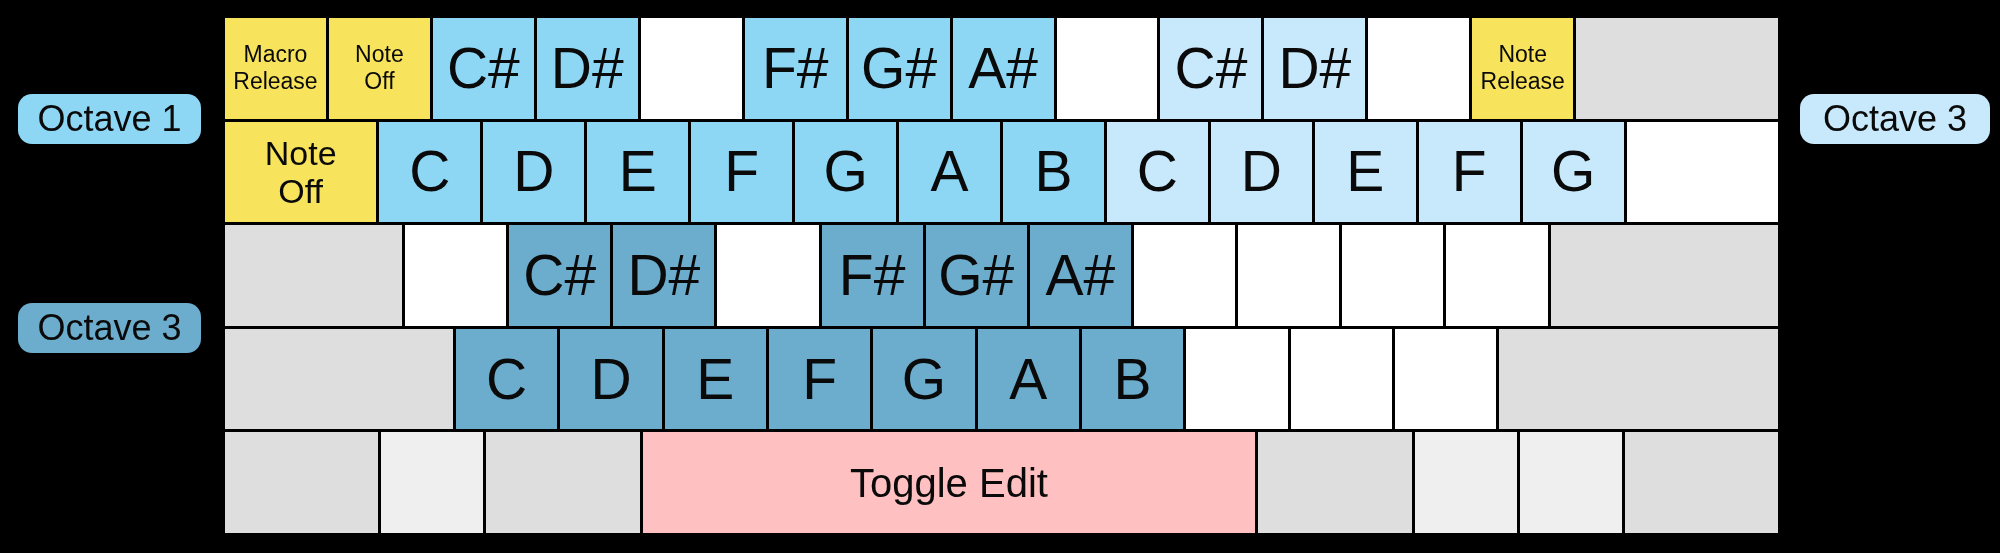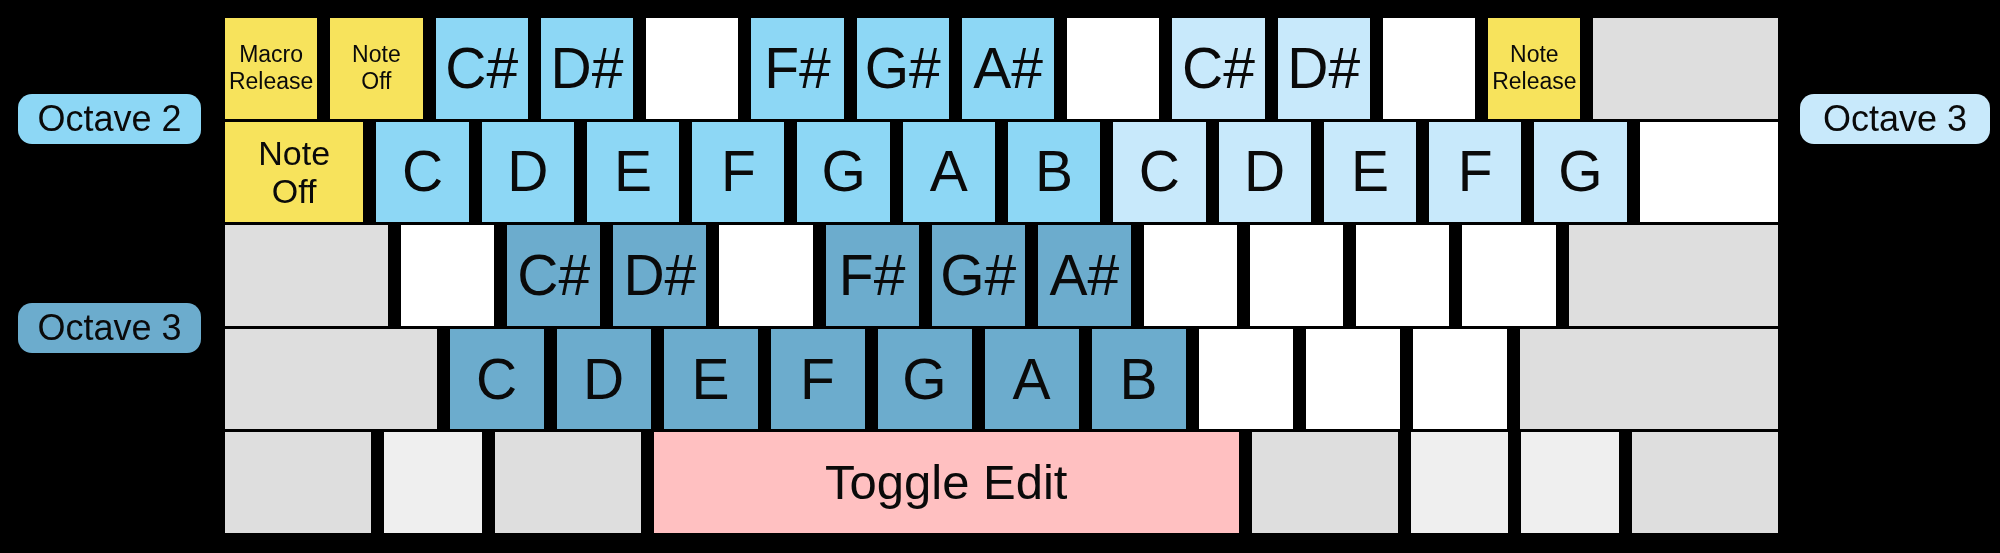--- a/index.html
+++ b/index.html
@@ -5,47 +5,47 @@
   :root{
     --background:#000000; --octave1:#6CACCD; --octave2:#8DD7F5; --octave3:#C8E9FB;
     --yellow:#F7E35C; --pink:#FFC0C1; --gray:#DEDEDE; --lightgray:#EFEFEF; --white:#FFFFFF;
   }
   *{box-sizing:border-box;margin:0;padding:0}
   html,body{width:2000px;height:553px;overflow:hidden}
   body{background:var(--background);font-family:"Liberation Sans",sans-serif;color:#0a0a0a;position:relative}
   .stage{position:absolute;inset:0}
   .keyboard{position:absolute;left:225px;top:18px;width:1553px;height:515px;
             background:var(--background);display:flex;flex-direction:column;gap:3px}
-  .row{flex:1 1 0;display:flex;gap:13px;min-height:0}
+  .row{flex:1 1 0;display:flex;gap:3px;min-height:0}
   .k{flex:100 0 0;display:flex;align-items:center;justify-content:center;
      text-align:center;white-space:pre-line;min-width:0;overflow:hidden}
   
   .u15{flex-grow:150}.u175{flex-grow:175}.u2{flex-grow:200}.u225{flex-grow:225}.u275{flex-grow:275}.u6{flex-grow:600}
   
   .c-oct1{background:var(--octave1)}.c-oct2{background:var(--octave2)}.c-oct3{background:var(--octave3)}
   .c-yellow{background:var(--yellow)}.c-pink{background:var(--pink)}
   .c-gray{background:var(--gray)}.c-lgray{background:var(--lightgray)}.c-white{background:var(--white)}
   
   .t-note{font-size:57px;line-height:1}
   .t-small{font-size:23px;line-height:1.18}
   .t-med{font-size:34px;line-height:1.12}
-  .t-space{font-size:49px;line-height:1}
+  .t-space{font-size:40px;line-height:1}
   
   .badge{position:absolute;height:50px;display:flex;align-items:center;justify-content:center;
          border-radius:14px;font-size:36px;color:#0a0a0a}
   .badge-oct2{left:18px;top:94px;width:183px;background:var(--octave2)}
   .badge-oct1{left:18px;top:303px;width:183px;background:var(--octave1)}
   .badge-oct3{left:1800px;top:94px;width:190px;background:var(--octave3)}
 </style>
 </head>
 <body>
 
 <div class="stage">
 
-  <div class="badge badge-oct2">Octave 2</div>
+  <div class="badge badge-oct2">Octave 1</div>
   <div class="badge badge-oct1">Octave 3</div>
   <div class="badge badge-oct3">Octave 3</div>
 
   <div class="keyboard">
 
     <div class="row">
       <div class="k c-yellow t-small">Macro
 Release</div>
       <div class="k c-yellow t-small">Note
 Off</div>

